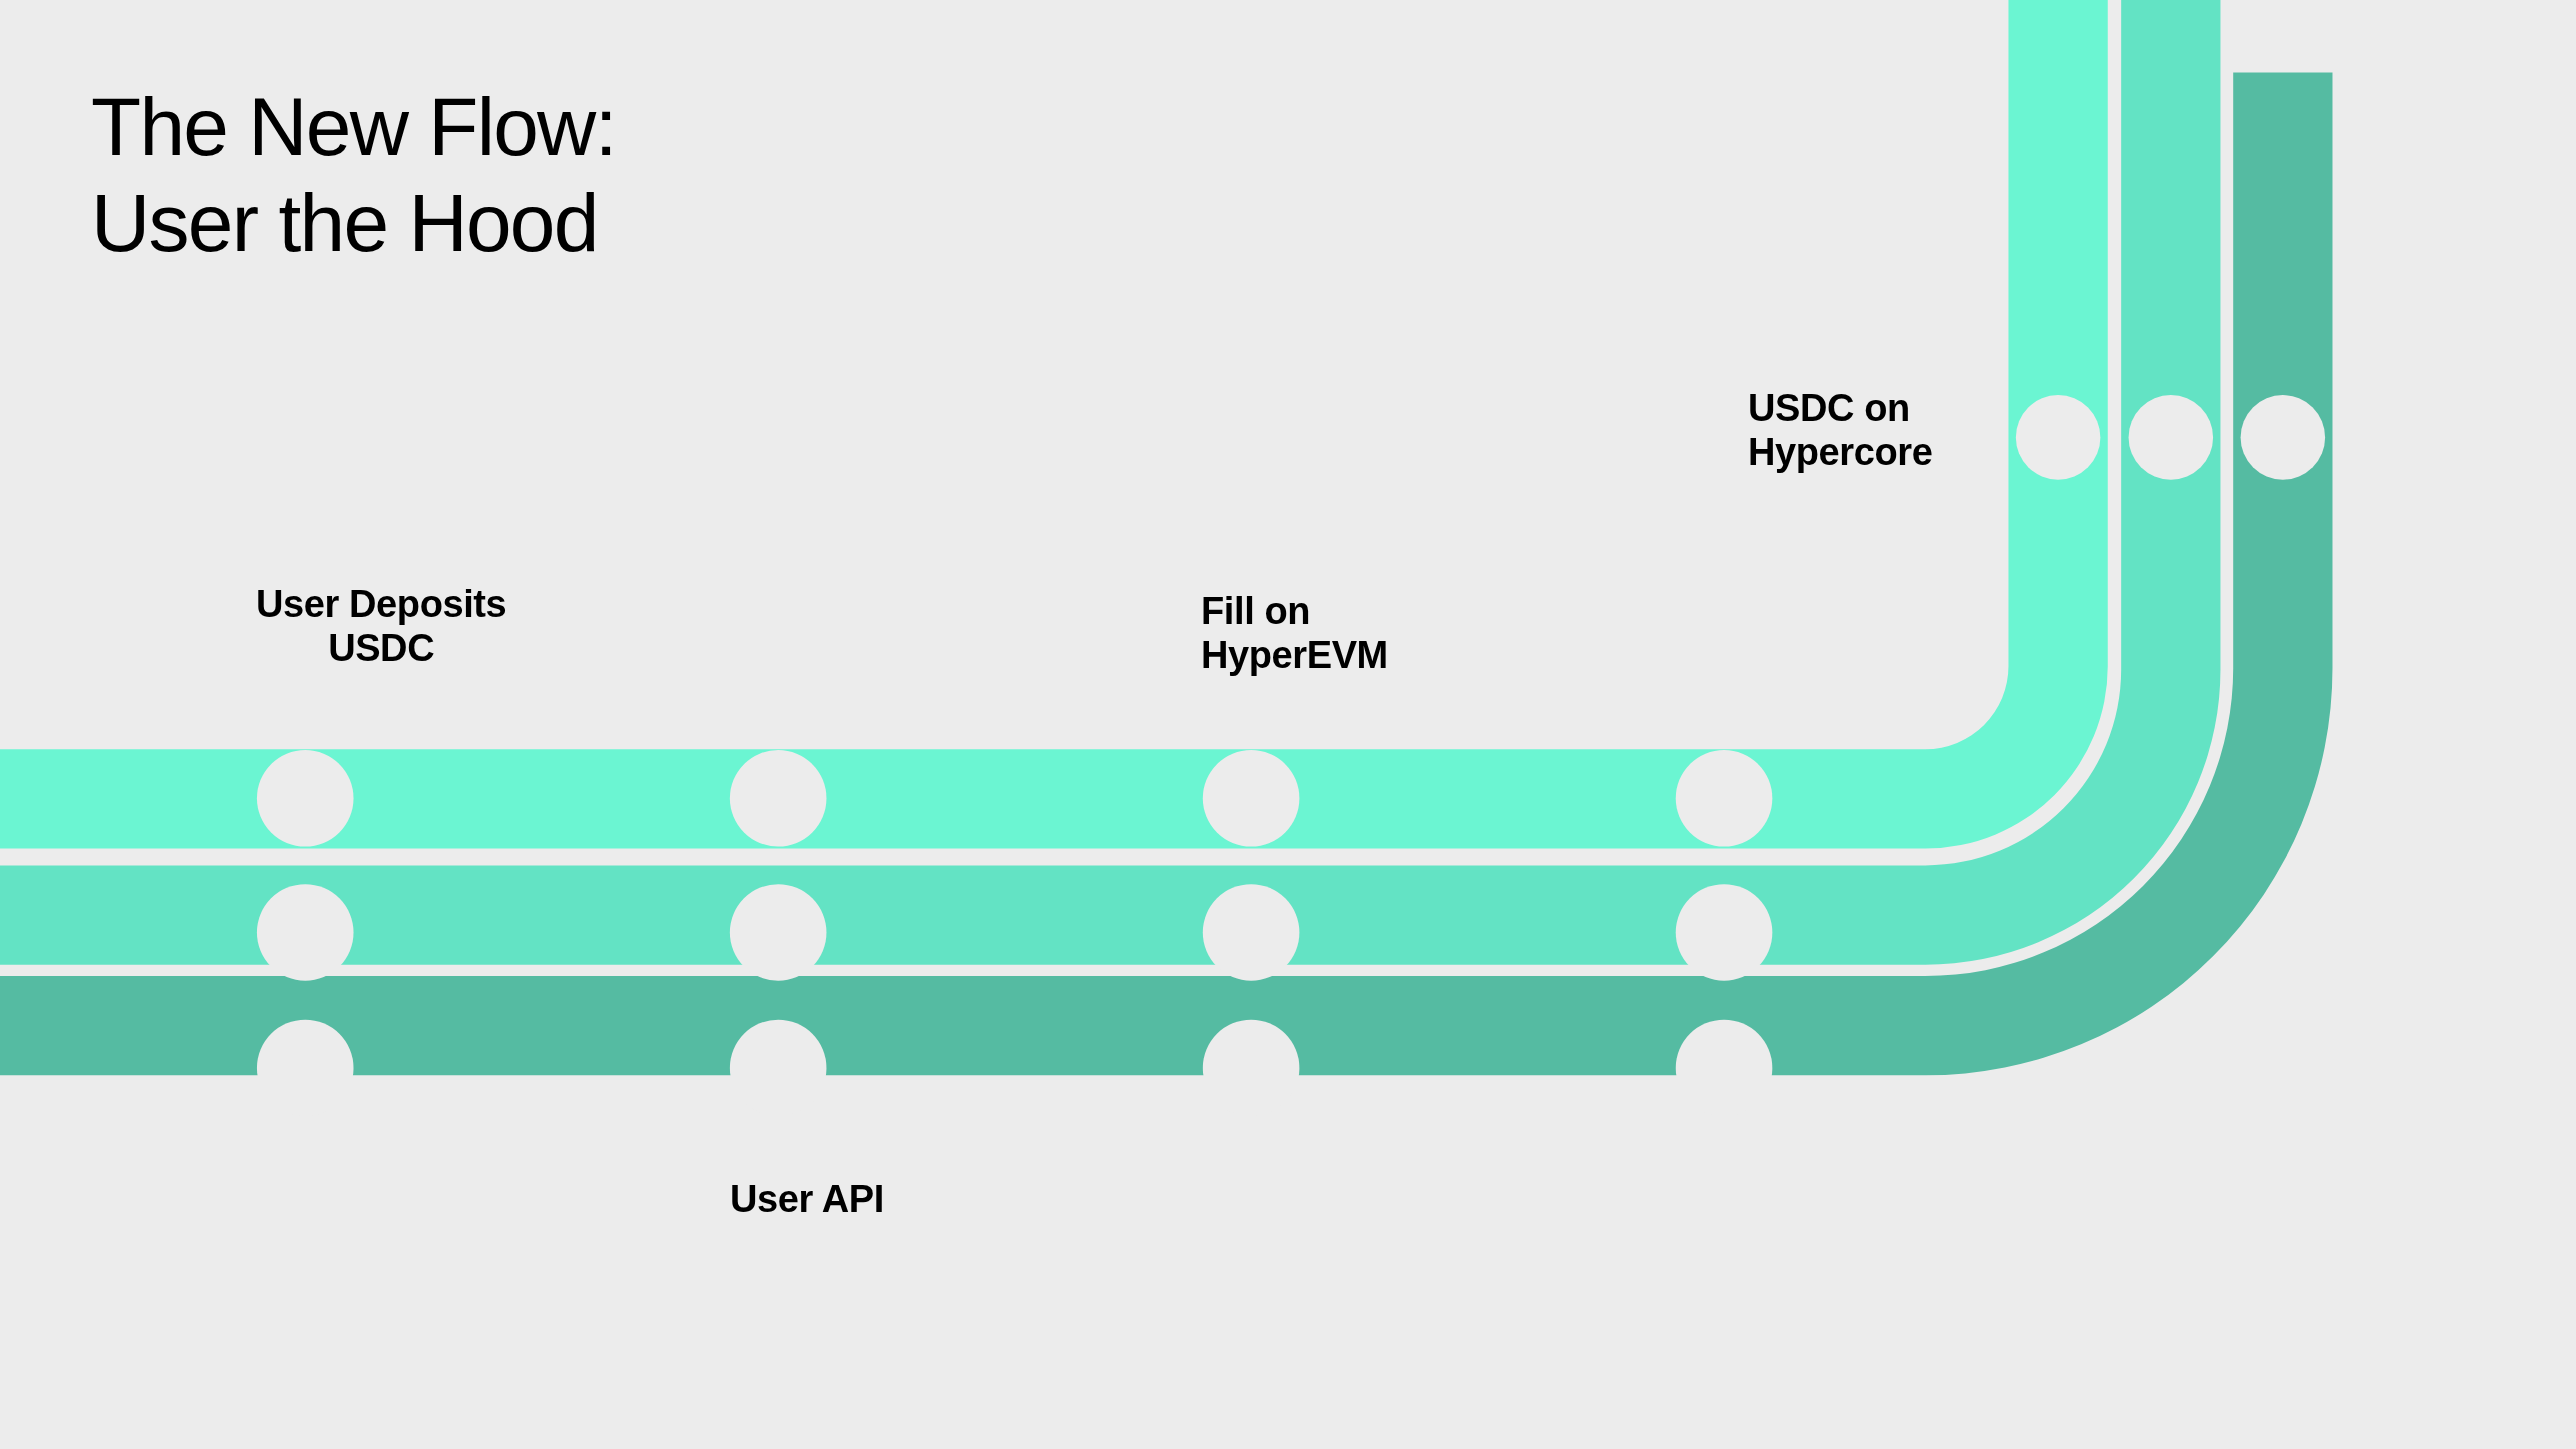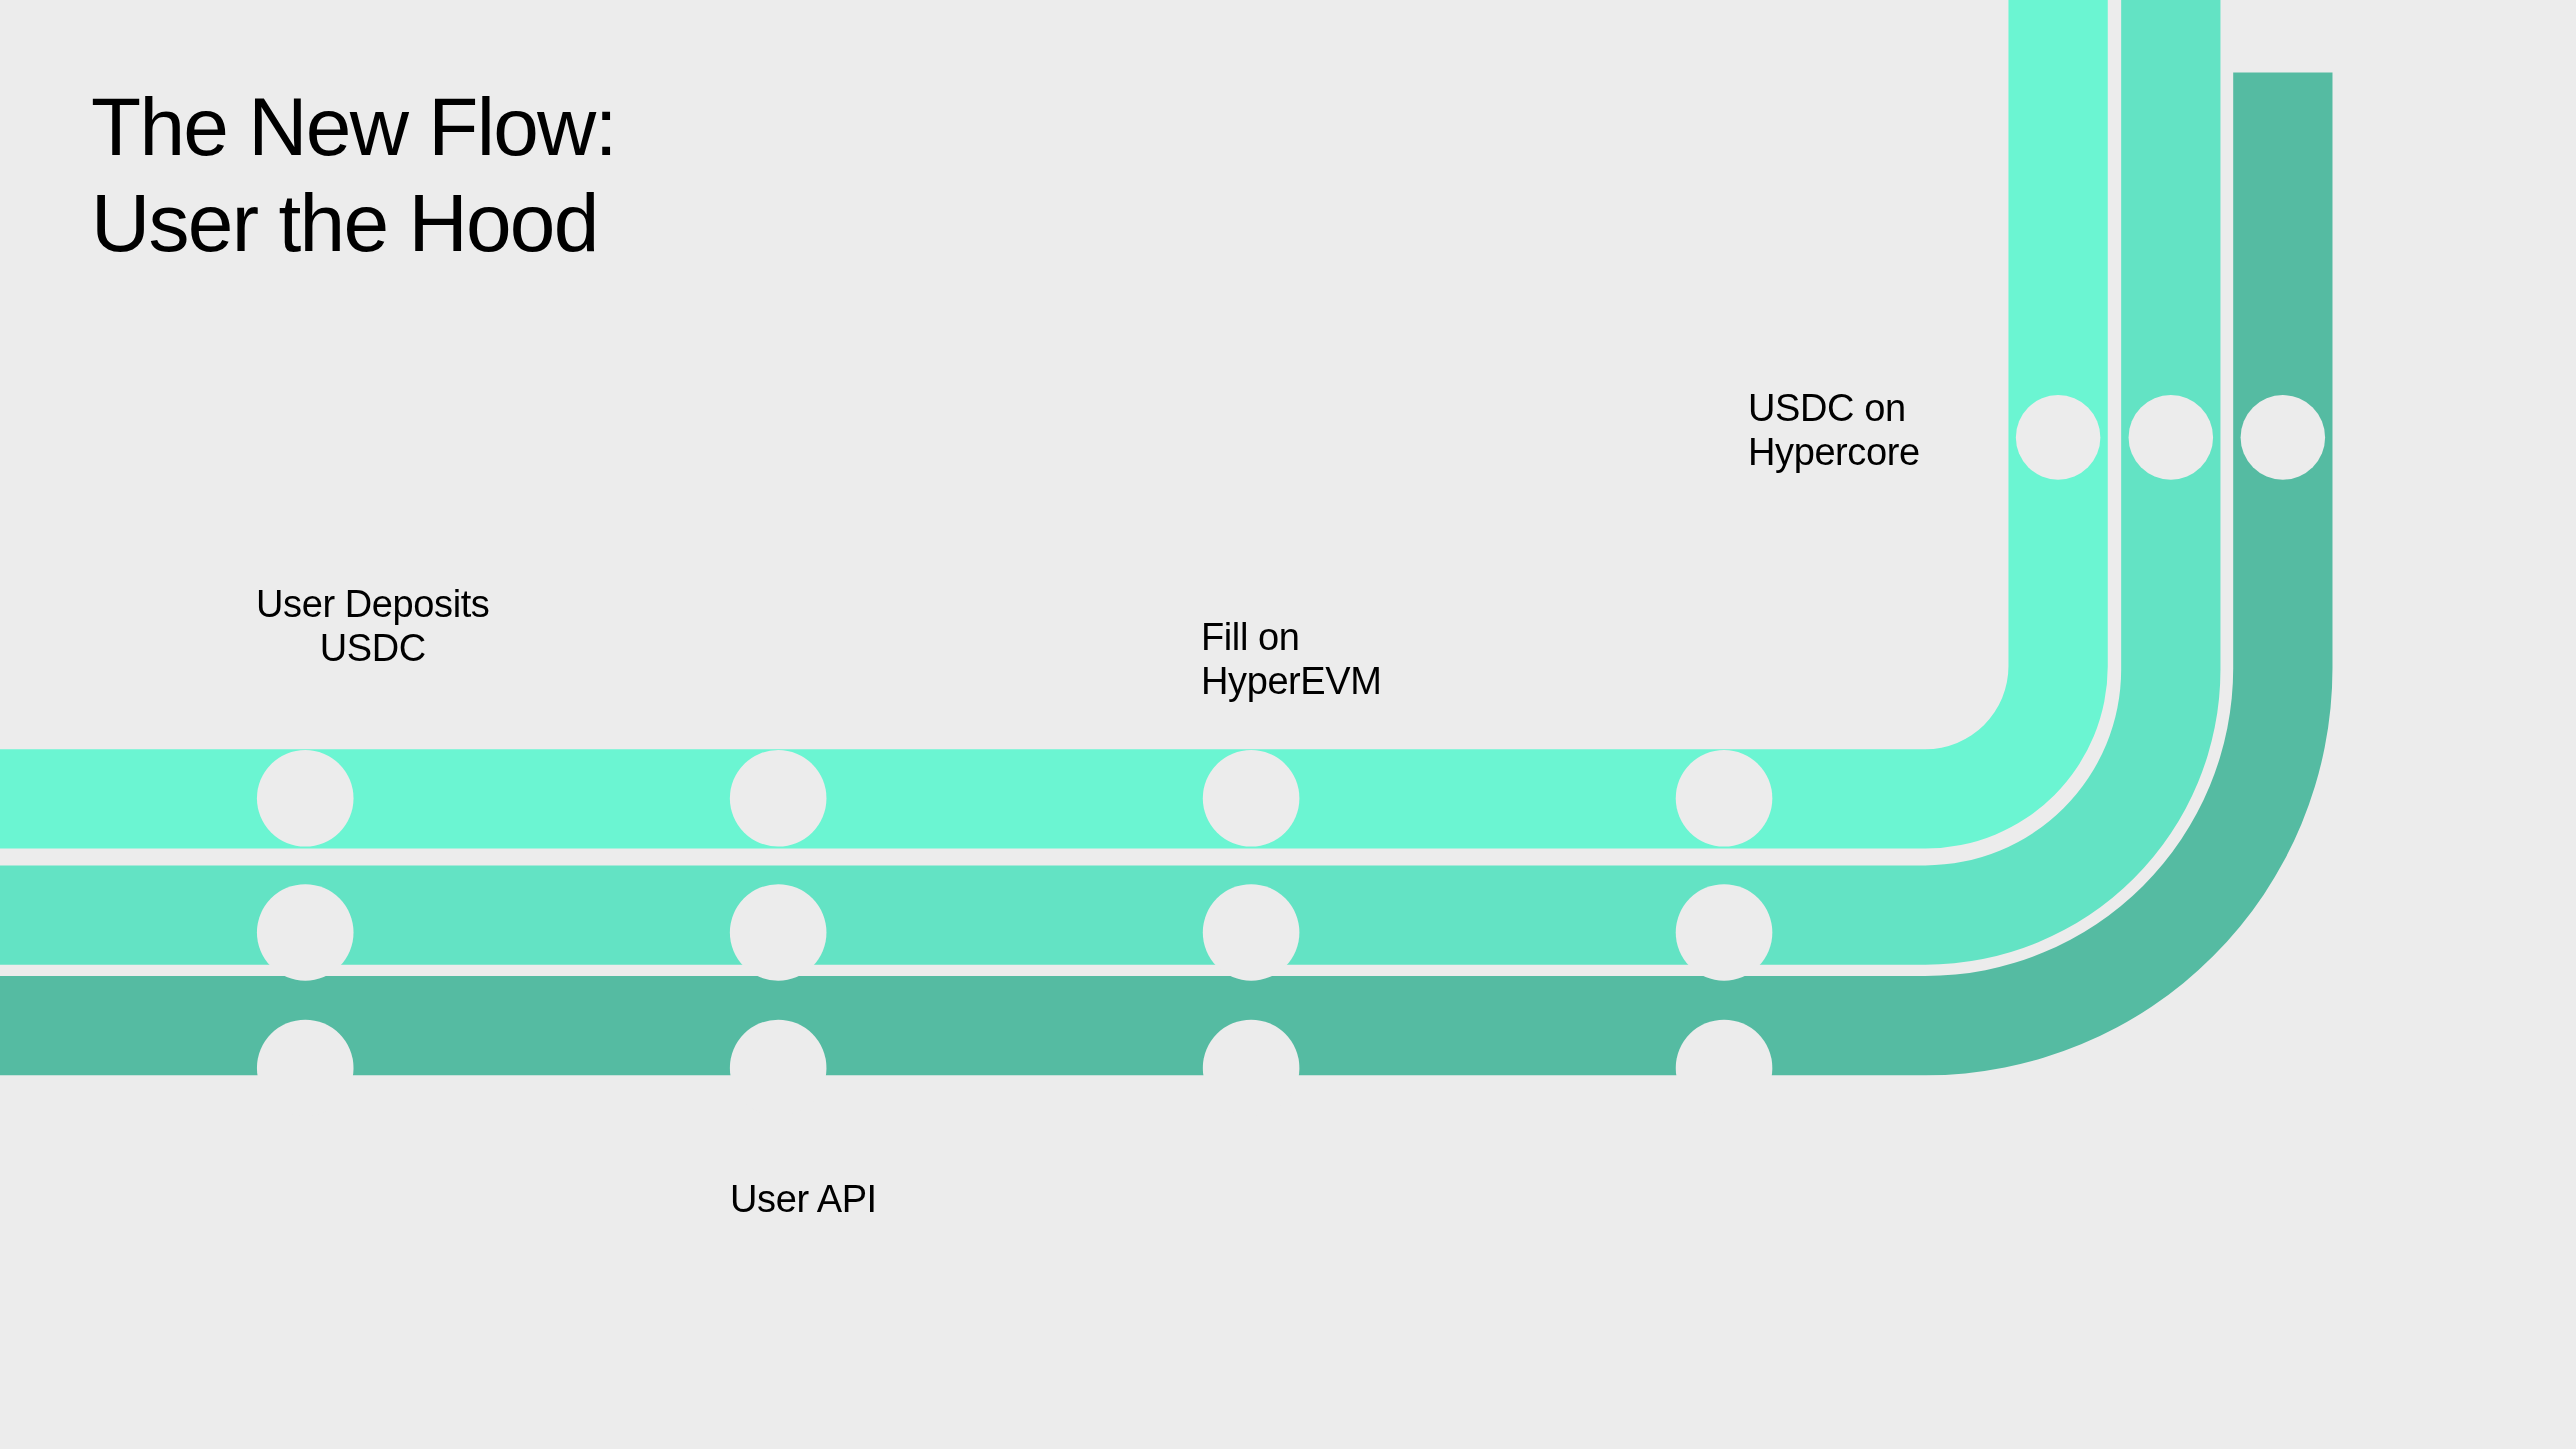--- a/index.html
+++ b/index.html
@@ -31,26 +31,26 @@
   #page-title {
     left: 91px;
     top: 79px;
     font-size: 82px;
     font-weight: 400;
     line-height: 1.17;
     letter-spacing: -1.7px;
   }
   .node-label {
     font-size: 38px;
-    font-weight: 400;
+    font-weight: 700;
     line-height: 1.16;
     letter-spacing: -0.4px;
   }
   #label-user-deposits { left: 256px; top: 582px; text-align: center; }
-  #label-fill-hyperevm { left: 1201px; top: 615px; }
+  #label-fill-hyperevm { left: 1201px; top: 589px; }
   #label-usdc-hypercore { left: 1748px; top: 386px; }
   #label-swap-api { left: 730px; top: 1177px; }
   #label-message-passing { left: 1669px; top: 1177px; }
 </style>
 </head>
 <body>
 
 <div id="canvas">
 
   <svg id="flow-svg" viewBox="0 0 3840 2160" aria-hidden="true">

